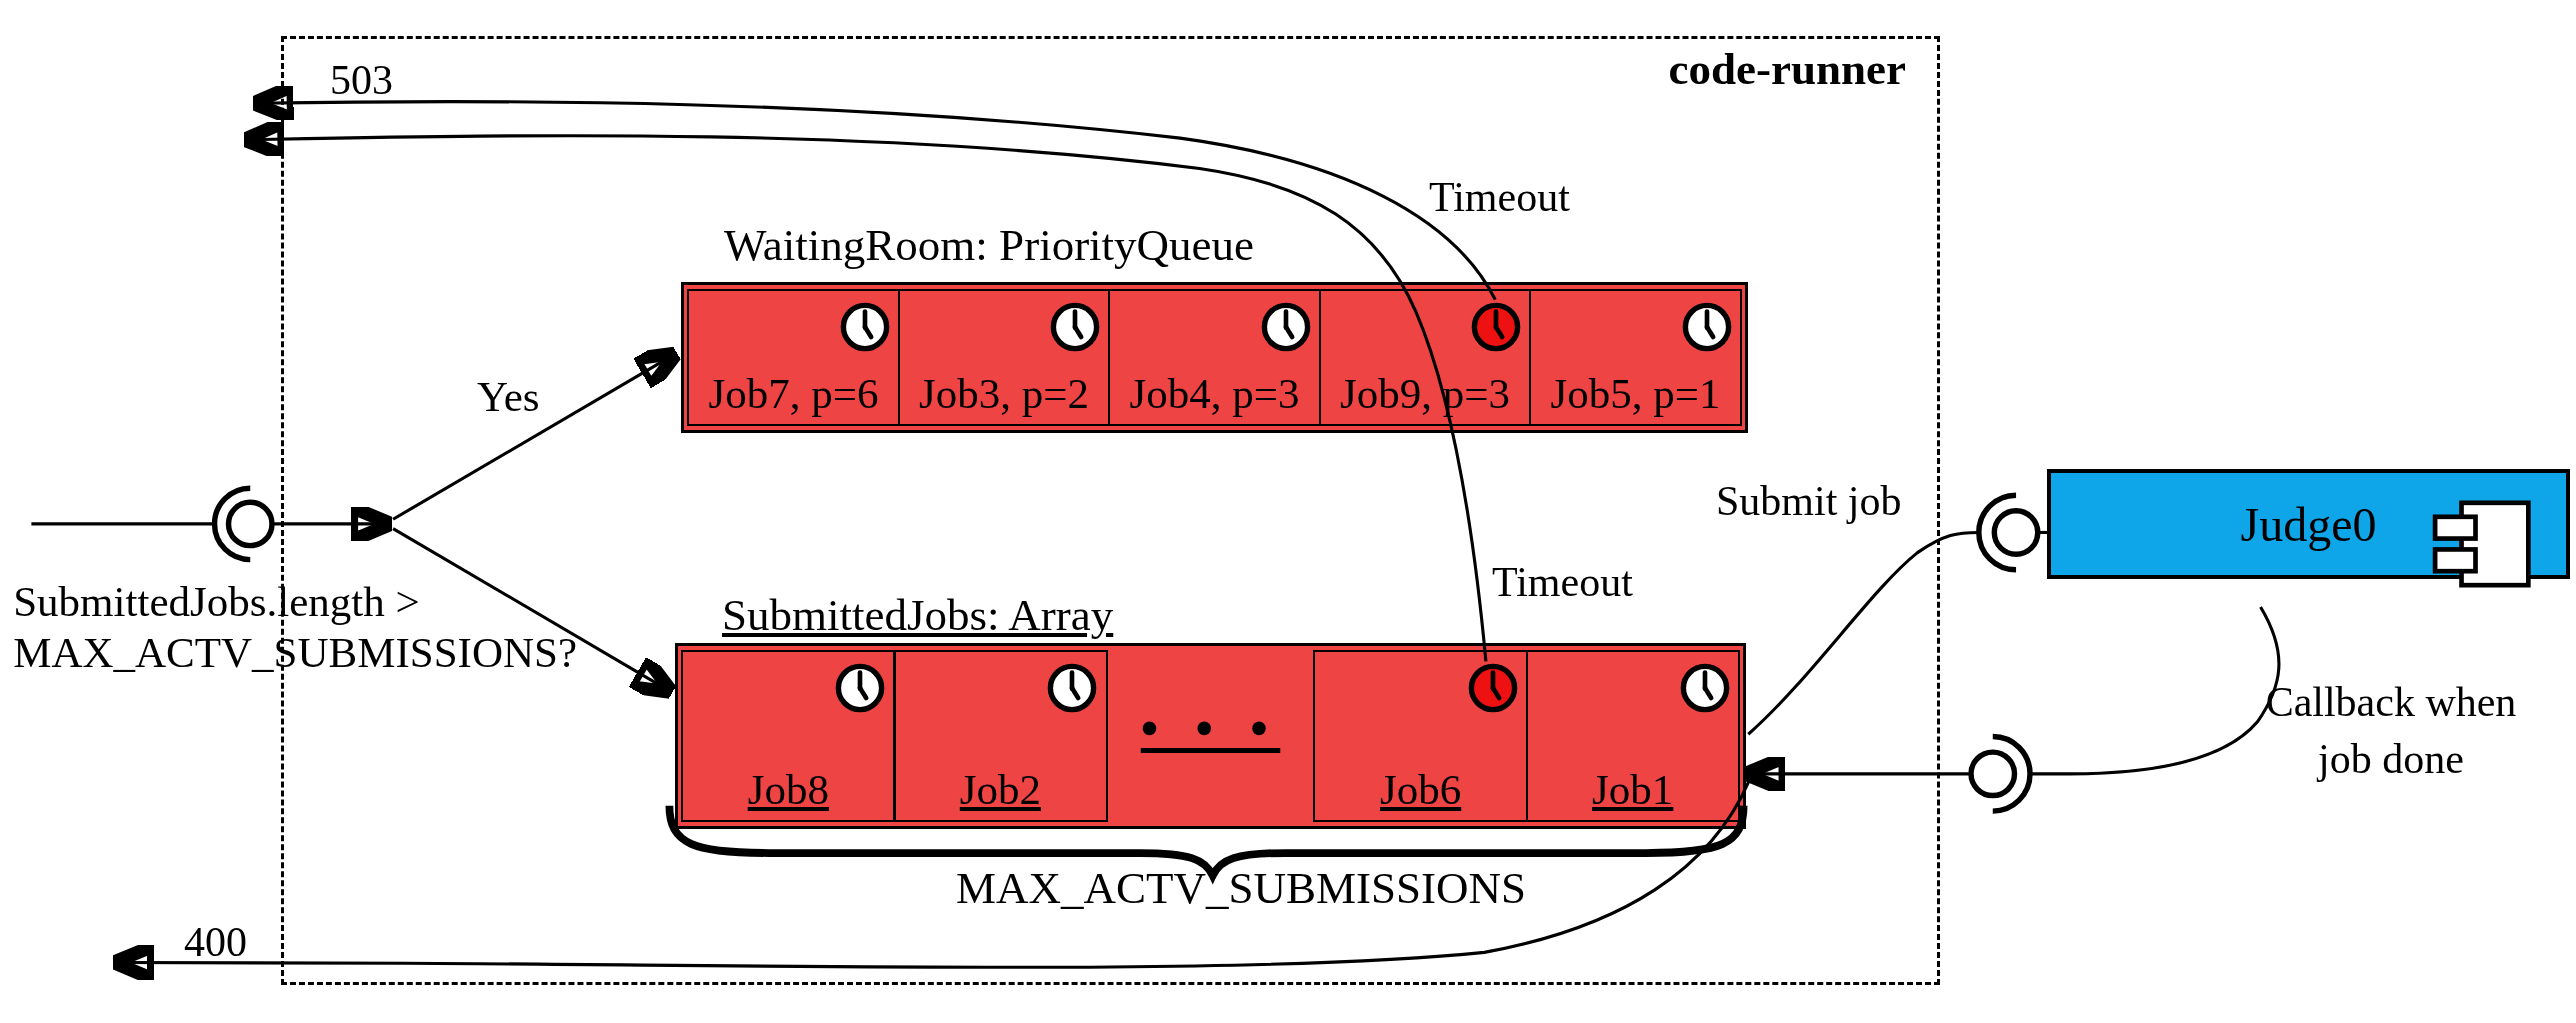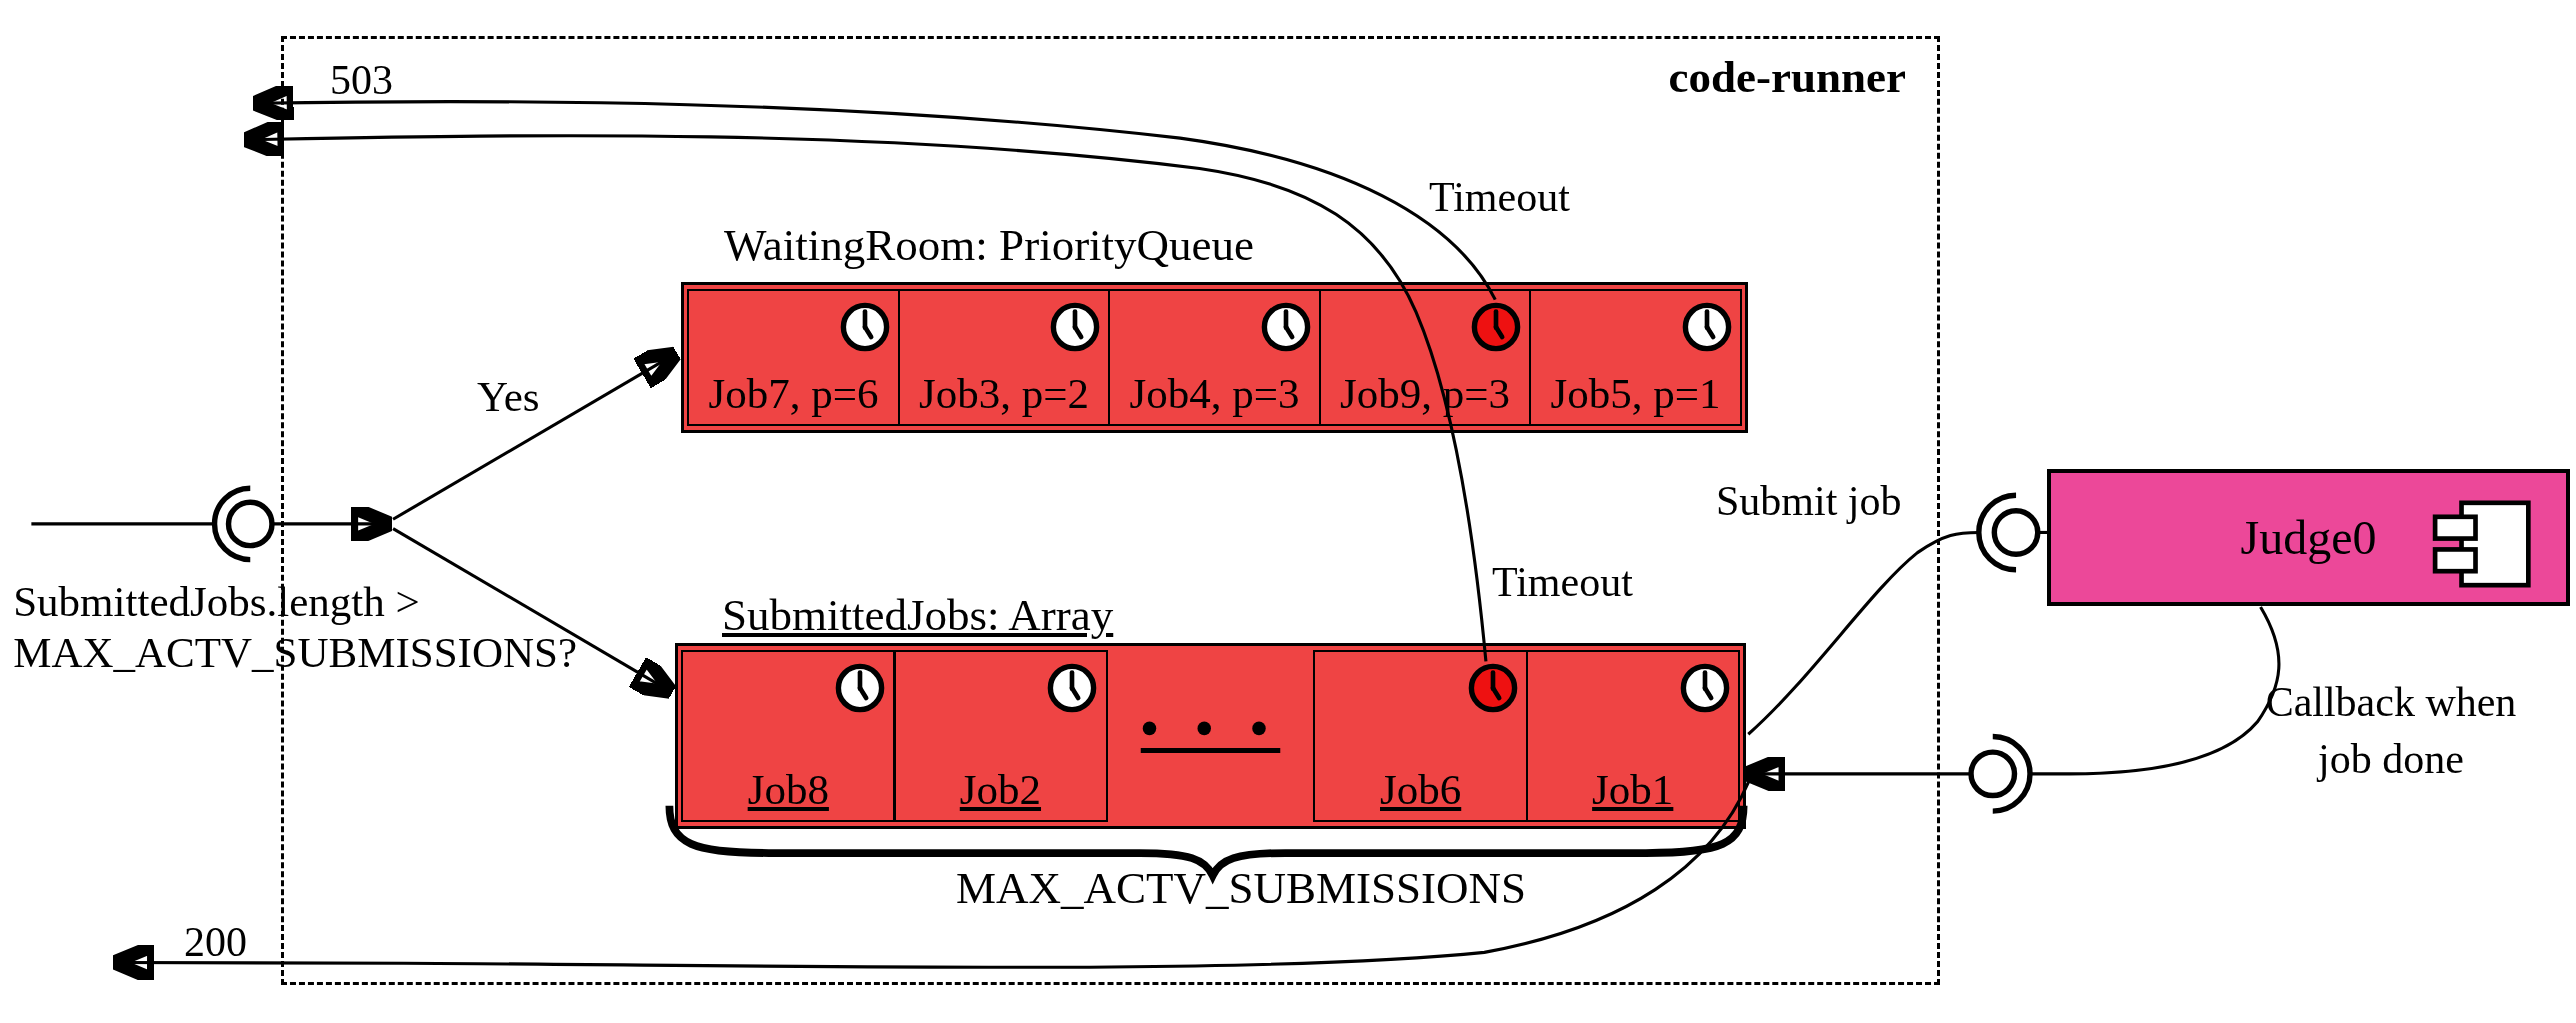--- a/index.html
+++ b/index.html
@@ -29,21 +29,20 @@
     z-index: 1;
   }
   .boundary-title {
     position: absolute;
     left: 1592px; top: 43px;
     width: 314px;
     text-align: right;
     font-weight: bold;
     font-size: 45px;
     z-index: 3;
-    margin-top: 8px;
   }
   
   .jobbox {
     position: absolute;
     box-sizing: border-box;
     border: 3.1px solid #000;
     padding: 3.9px 3.1px;
     display: flex;
     background: #ef4444;
     z-index: 2;
@@ -79,24 +78,24 @@
     z-index: 2;
   }
   .clock circle { fill: #fff; stroke: #000; stroke-width: 7; }
   .clock.red circle { fill: #ee1111; }
   .clock line { stroke: #000; stroke-width: 6; stroke-linecap: round; }
   .box-title { font-size: 45px; }
   
   .judge {
     position: absolute;
     left: 2047px; top: 469px;
-    width: 523px; height: 137px;
+    width: 523px; height: 110px;
     border: 4.7px solid #000;
     box-sizing: border-box;
-    background: #ec4899;
+    background: #0ea5e9;
     display: flex;
     align-items: center;
     justify-content: center;
     z-index: 2;
   }
   .judge .judge-label { font-size: 48px; }
   .judge .component-icon {
     position: absolute;
     right: 33px; top: 25px;
     width: 101px; height: 92px;
@@ -119,21 +118,21 @@
 </style>
 </head>
 <body>
 
 <div class="stage">
 
   <div class="boundary"></div>
   <div class="boundary-title">code-runner</div>
 
   <div class="lbl" style="left:330px; top:54px;">503</div>
-  <div class="lbl" style="left:184px; top:916px;">200</div>
+  <div class="lbl" style="left:184px; top:916px;">400</div>
   <div class="lbl" style="left:1429px; top:171px;">Timeout</div>
   <div class="lbl" style="left:1492px; top:556px;">Timeout</div>
   <div class="lbl" style="left:477px; top:370px; font-size:43px;">Yes</div>
 
   <div class="lbl box-title" style="left:724px; top:217px;">WaitingRoom: PriorityQueue</div>
 
   <div class="lbl multiline" style="left:13.2px; top:576px; line-height:51px; font-size:43px;">
     <div>SubmittedJobs.length &gt;</div>
     <div>MAX_ACTV_SUBMISSIONS?</div>
   </div>

